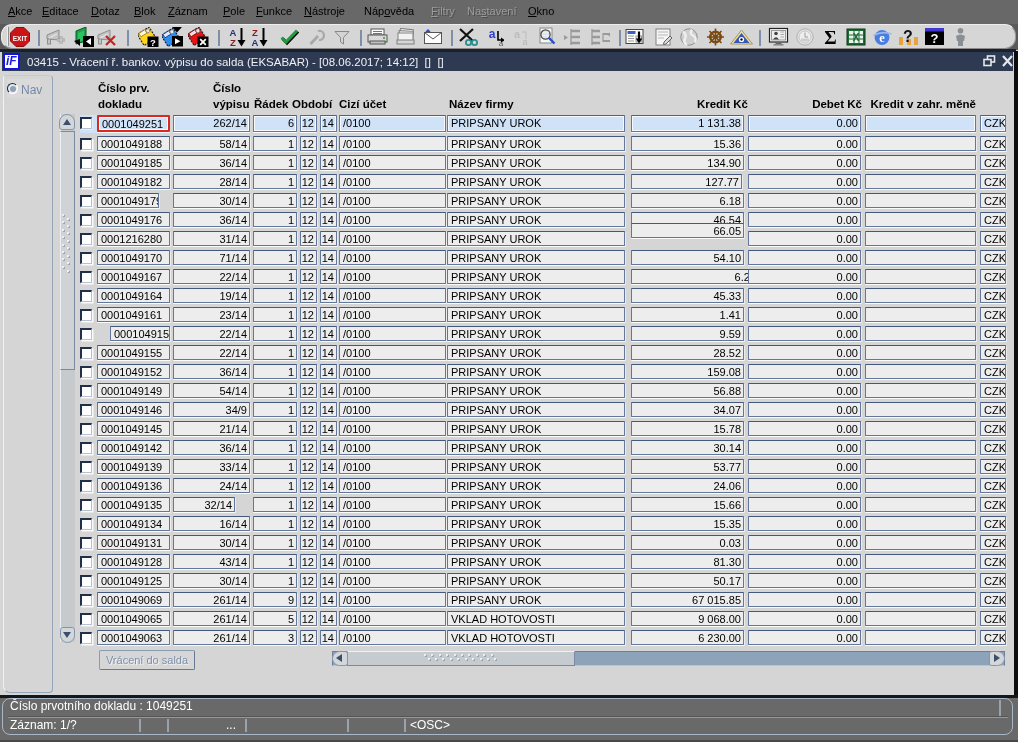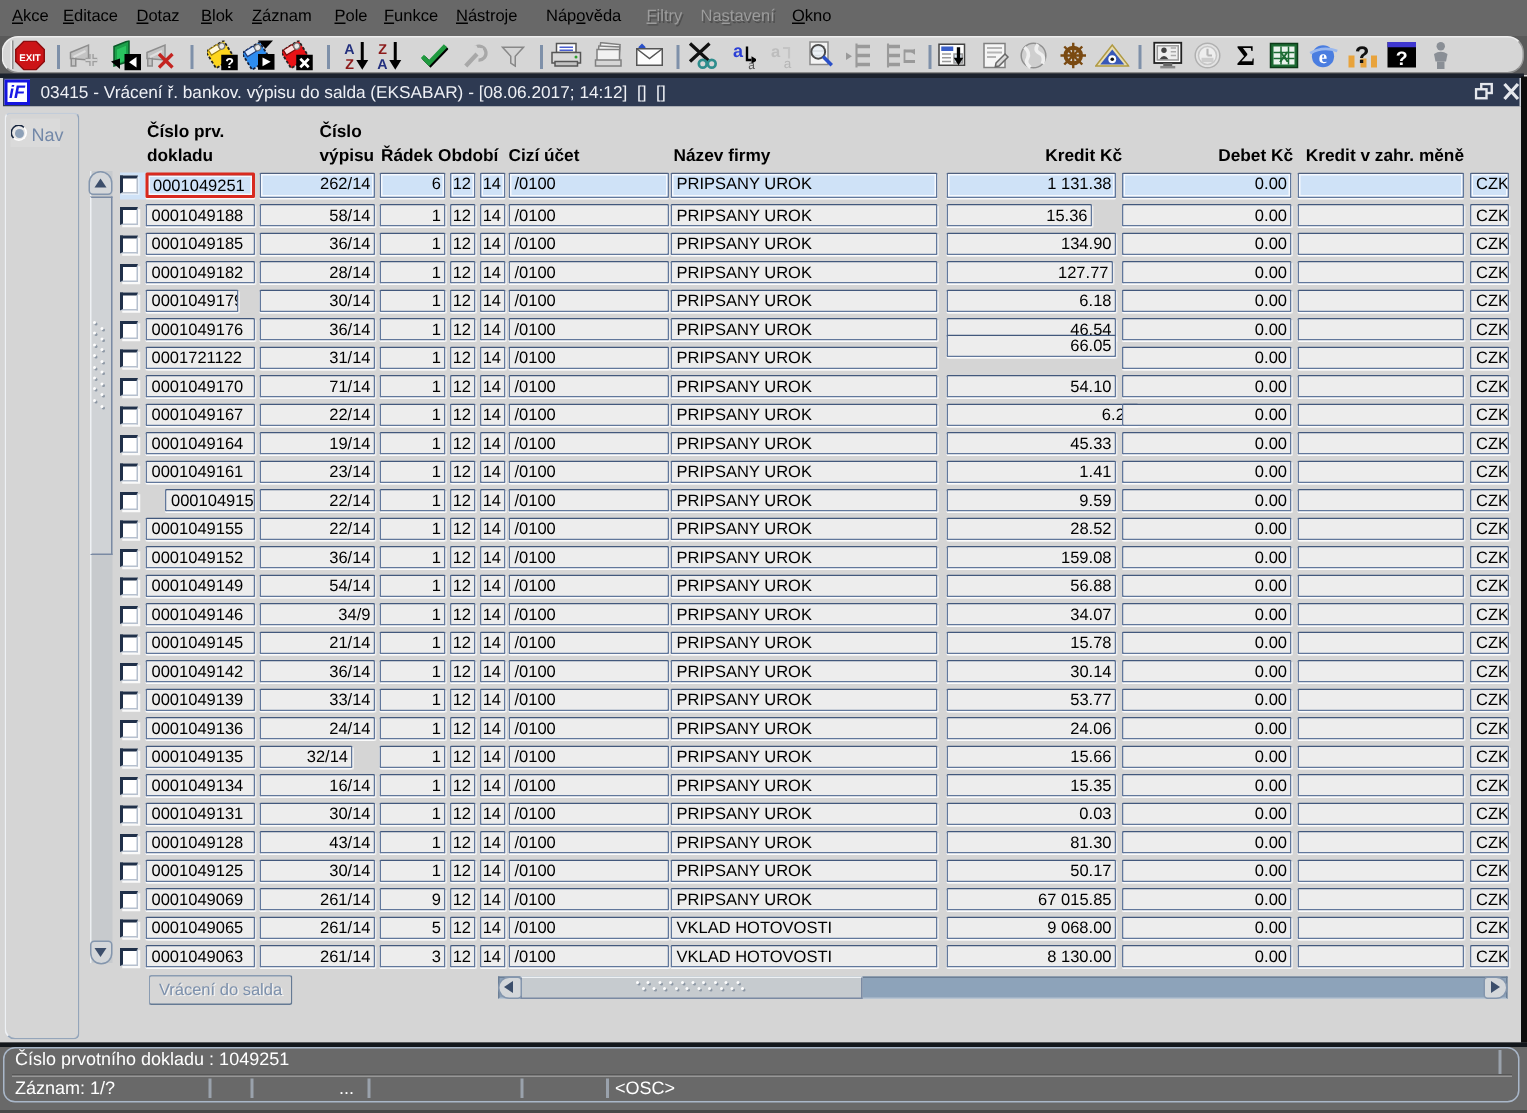--- a/index.html
+++ b/index.html
@@ -370,21 +370,21 @@
 <div class="f r hl" style="left:865px;top:115px;width:111px;height:17px"></div>
 <div class="f l hl" style="left:980px;top:115px;width:26px;height:17px">CZK</div>
 <div class="cb" style="left:80px;top:138px"></div>
 <div class="f l" style="left:97px;top:136px;width:73px;height:15px">0001049188</div>
 <div class="f r" style="left:173px;top:136px;width:77px;height:15px">58/14</div>
 <div class="f r" style="left:253px;top:136px;width:44px;height:15px">1</div>
 <div class="f r" style="left:300px;top:136px;width:17px;height:15px">12</div>
 <div class="f r" style="left:320px;top:136px;width:17px;height:15px">14</div>
 <div class="f l" style="left:339px;top:136px;width:107px;height:15px">/0100</div>
 <div class="f l" style="left:447px;top:136px;width:178px;height:15px">PRIPSANY UROK</div>
-<div class="f r" style="left:631px;top:136px;width:97px;height:15px">15.36</div>
+<div class="f r" style="left:631px;top:136px;width:113px;height:15px">15.36</div>
 <div class="f r" style="left:748px;top:136px;width:113px;height:15px">0.00</div>
 <div class="f r" style="left:865px;top:136px;width:111px;height:15px"></div>
 <div class="f l" style="left:980px;top:136px;width:26px;height:15px">CZK</div>
 <div class="cb" style="left:80px;top:157px"></div>
 <div class="f l" style="left:97px;top:155px;width:73px;height:15px">0001049185</div>
 <div class="f r" style="left:173px;top:155px;width:77px;height:15px">36/14</div>
 <div class="f r" style="left:253px;top:155px;width:44px;height:15px">1</div>
 <div class="f r" style="left:300px;top:155px;width:17px;height:15px">12</div>
 <div class="f r" style="left:320px;top:155px;width:17px;height:15px">14</div>
 <div class="f l" style="left:339px;top:155px;width:107px;height:15px">/0100</div>
@@ -423,21 +423,21 @@
 <div class="f r" style="left:253px;top:212px;width:44px;height:15px">1</div>
 <div class="f r" style="left:300px;top:212px;width:17px;height:15px">12</div>
 <div class="f r" style="left:320px;top:212px;width:17px;height:15px">14</div>
 <div class="f l" style="left:339px;top:212px;width:107px;height:15px">/0100</div>
 <div class="f l" style="left:447px;top:212px;width:178px;height:15px">PRIPSANY UROK</div>
 <div class="f r" style="left:631px;top:212px;width:113px;height:15px">46.54</div>
 <div class="f r" style="left:748px;top:212px;width:113px;height:15px">0.00</div>
 <div class="f r" style="left:865px;top:212px;width:111px;height:15px"></div>
 <div class="f l" style="left:980px;top:212px;width:26px;height:15px">CZK</div>
 <div class="cb" style="left:80px;top:233px"></div>
-<div class="f l" style="left:97px;top:231px;width:73px;height:15px">0001721122</div>
+<div class="f l" style="left:97px;top:231px;width:73px;height:15px">0001216280</div>
 <div class="f r" style="left:173px;top:231px;width:77px;height:15px">31/14</div>
 <div class="f r" style="left:253px;top:231px;width:44px;height:15px">1</div>
 <div class="f r" style="left:300px;top:231px;width:17px;height:15px">12</div>
 <div class="f r" style="left:320px;top:231px;width:17px;height:15px">14</div>
 <div class="f l" style="left:339px;top:231px;width:107px;height:15px">/0100</div>
 <div class="f l" style="left:447px;top:231px;width:178px;height:15px">PRIPSANY UROK</div>
 <div class="f r" style="left:631px;top:223px;width:113px;height:15px">66.05</div>
 <div class="f r" style="left:748px;top:231px;width:113px;height:15px">0.00</div>
 <div class="f r" style="left:865px;top:231px;width:111px;height:15px"></div>
 <div class="f l" style="left:980px;top:231px;width:26px;height:15px">CZK</div>
@@ -682,21 +682,21 @@
 <div class="f r" style="left:865px;top:611px;width:111px;height:15px"></div>
 <div class="f l" style="left:980px;top:611px;width:26px;height:15px">CZK</div>
 <div class="cb" style="left:80px;top:632px"></div>
 <div class="f l" style="left:97px;top:630px;width:73px;height:15px">0001049063</div>
 <div class="f r" style="left:173px;top:630px;width:77px;height:15px">261/14</div>
 <div class="f r" style="left:253px;top:630px;width:44px;height:15px">3</div>
 <div class="f r" style="left:300px;top:630px;width:17px;height:15px">12</div>
 <div class="f r" style="left:320px;top:630px;width:17px;height:15px">14</div>
 <div class="f l" style="left:339px;top:630px;width:107px;height:15px">/0100</div>
 <div class="f l" style="left:447px;top:630px;width:178px;height:15px">VKLAD HOTOVOSTI</div>
-<div class="f r" style="left:631px;top:630px;width:113px;height:15px">8 130.00</div>
+<div class="f r" style="left:631px;top:630px;width:113px;height:15px">6 230.00</div>
 <div class="f r" style="left:748px;top:630px;width:113px;height:15px">0.00</div>
 <div class="f r" style="left:865px;top:630px;width:111px;height:15px"></div>
 <div class="f l" style="left:980px;top:630px;width:26px;height:15px">CZK</div>
 <div id="btn">Vrácení do salda</div>
 <div id="hsb"></div>
 <div id="hthumb"></div>
 <i style="left:424px;top:654px"></i>
 <i style="left:428px;top:658px"></i>
 <i style="left:431px;top:654px"></i>
 <i style="left:435px;top:658px"></i>

